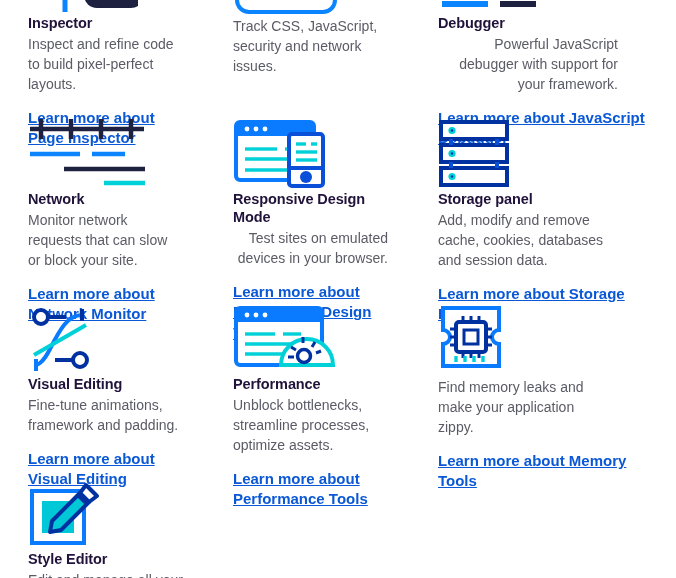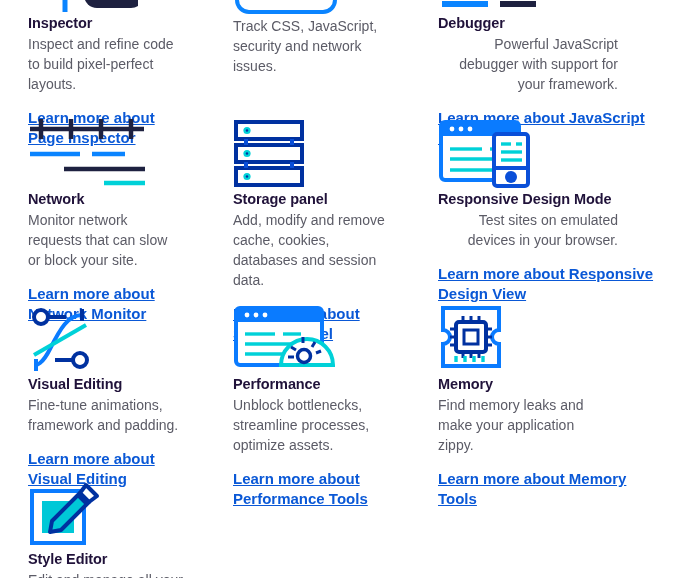--- a/index.html
+++ b/index.html
@@ -124,51 +124,20 @@
           </g>
         </svg>
       </div>
       <h3>Network</h3>
       <p class="desc l1">Monitor network requests that can slow or block your site.</p>
       <a class="learn">Learn more about Network Monitor</a>
     </div>
 
     <div class="card">
       <div class="icon-wrap">
-        <svg width="80" height="72" viewBox="0 0 80 72">
-          <g stroke="#0031a0" stroke-width="4" fill="#ffffff">
-            <rect x="3" y="4" width="66" height="17"></rect>
-            <rect x="3" y="27" width="66" height="17"></rect>
-            <rect x="3" y="50" width="66" height="17"></rect>
-          </g>
-          <g stroke="#0a4fd8" stroke-width="4">
-            <line x1="13" y1="21" x2="13" y2="27"></line>
-            <line x1="59" y1="21" x2="59" y2="27"></line>
-            <line x1="13" y1="44" x2="13" y2="50"></line>
-            <line x1="59" y1="44" x2="59" y2="50"></line>
-          </g>
-          <g fill="#00d1d8">
-            <circle cx="14" cy="12.5" r="3.6"></circle>
-            <circle cx="14" cy="35.5" r="3.6"></circle>
-            <circle cx="14" cy="58.5" r="3.6"></circle>
-          </g>
-          <g fill="#0031a0">
-            <circle cx="14" cy="12.5" r="1.2"></circle>
-            <circle cx="14" cy="35.5" r="1.2"></circle>
-            <circle cx="14" cy="58.5" r="1.2"></circle>
-          </g>
-        </svg>
-      </div>
-      <h3>Storage panel</h3>
-      <p class="desc l2">Add, modify and remove cache, cookies, databases and session data.</p>
-      <a class="learn">Learn more about Storage Panel</a>
-    </div>
-
-    <div class="card">
-      <div class="icon-wrap">
         <svg width="104" height="72" viewBox="0 0 104 72">
           <rect x="3" y="4" width="78" height="58" rx="4" fill="#ffffff" stroke="#0a7bff" stroke-width="4"></rect>
           <path d="M3 8a4 4 0 0 1 4-4h74v14H3z" fill="#0a7bff"></path>
           <g fill="#ffffff">
             <circle cx="14" cy="11" r="2.4"></circle>
             <circle cx="23" cy="11" r="2.4"></circle>
             <circle cx="32" cy="11" r="2.4"></circle>
           </g>
           <g stroke="#00d1d8" stroke-width="3.4">
             <line x1="12" y1="31" x2="44" y2="31"></line>
@@ -183,20 +152,51 @@
             <line x1="63" y1="34" x2="84" y2="34"></line>
             <line x1="63" y1="42" x2="84" y2="42"></line>
           </g>
           <line x1="56" y1="50" x2="90" y2="50" stroke="#0a4fd8" stroke-width="4"></line>
           <circle cx="73" cy="59" r="6" fill="#0a4fd8"></circle>
         </svg>
       </div>
       <h3>Responsive Design Mode</h3>
       <p class="desc l3">Test sites on emulated devices in your browser.</p>
       <a class="learn">Learn more about Responsive Design View</a>
+    </div>
+
+    <div class="card">
+      <div class="icon-wrap">
+        <svg width="80" height="72" viewBox="0 0 80 72">
+          <g stroke="#0031a0" stroke-width="4" fill="#ffffff">
+            <rect x="3" y="4" width="66" height="17"></rect>
+            <rect x="3" y="27" width="66" height="17"></rect>
+            <rect x="3" y="50" width="66" height="17"></rect>
+          </g>
+          <g stroke="#0a4fd8" stroke-width="4">
+            <line x1="13" y1="21" x2="13" y2="27"></line>
+            <line x1="59" y1="21" x2="59" y2="27"></line>
+            <line x1="13" y1="44" x2="13" y2="50"></line>
+            <line x1="59" y1="44" x2="59" y2="50"></line>
+          </g>
+          <g fill="#00d1d8">
+            <circle cx="14" cy="12.5" r="3.6"></circle>
+            <circle cx="14" cy="35.5" r="3.6"></circle>
+            <circle cx="14" cy="58.5" r="3.6"></circle>
+          </g>
+          <g fill="#0031a0">
+            <circle cx="14" cy="12.5" r="1.2"></circle>
+            <circle cx="14" cy="35.5" r="1.2"></circle>
+            <circle cx="14" cy="58.5" r="1.2"></circle>
+          </g>
+        </svg>
+      </div>
+      <h3>Storage panel</h3>
+      <p class="desc l2">Add, modify and remove cache, cookies, databases and session data.</p>
+      <a class="learn">Learn more about Storage Panel</a>
     </div>
   </div>
 
   <div class="r3 rowgrid">
 
     <div class="card">
       <div class="icon-wrap">
         <svg width="70" height="72" viewBox="0 0 70 72">
           <path d="M8 62 C8 62 14 62 22 46 C32 26 40 12 54 12" fill="none" stroke="#0a7bff" stroke-width="4"></path>
           <line x1="54" y1="6" x2="54" y2="18" stroke="#0031a0" stroke-width="4"></line>
@@ -268,21 +268,20 @@
             <line x1="48" y1="42" x2="54" y2="42"></line>
           </g>
           <g stroke="#00d1d8" stroke-width="3.4">
             <line x1="18" y1="53" x2="18" y2="59"></line>
             <line x1="27" y1="53" x2="27" y2="59"></line>
             <line x1="36" y1="53" x2="36" y2="59"></line>
             <line x1="45" y1="53" x2="45" y2="59"></line>
           </g>
         </svg>
       </div>
-      <h3>Memory</h3>
       <p class="desc" style="max-width:150px">Find memory leaks and make your application zippy.</p>
       <a class="learn">Learn more about Memory Tools</a>
     </div>
   </div>
 
   <div class="r4 rowgrid">
 
     <div class="card">
       <div class="icon-wrap">
         <svg width="72" height="72" viewBox="0 0 72 72">

